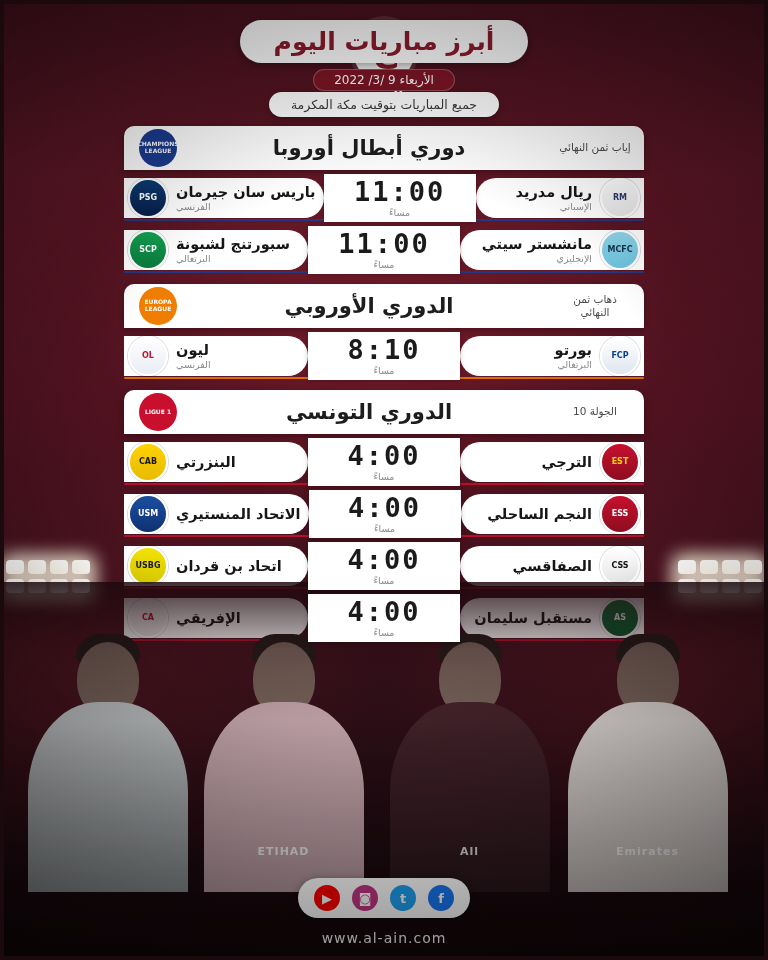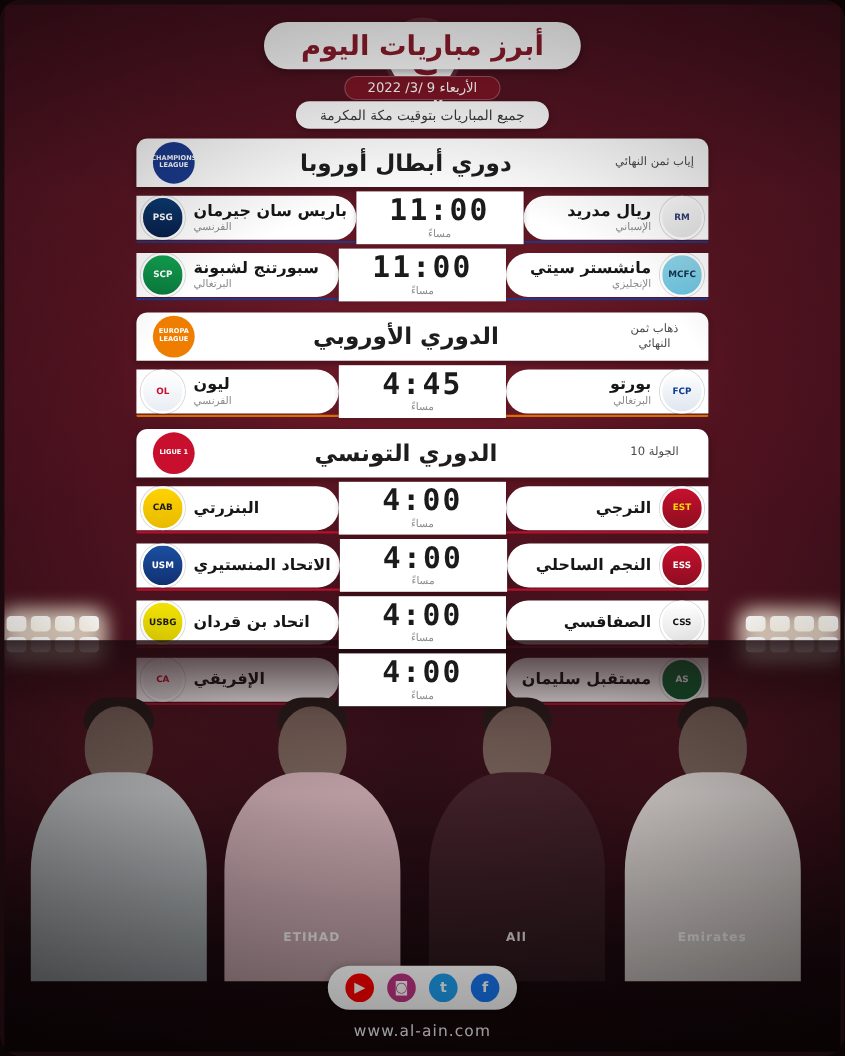--- a/index.html
+++ b/index.html
@@ -11,21 +11,20 @@
   }
   .poster {
     position:relative;
     width:768px; height:960px;
     background:
       radial-gradient(ellipse 520px 380px at 50% 34%, rgba(140,32,46,0.55) 0%, rgba(80,16,26,0.25) 55%, rgba(40,8,14,0) 80%),
       radial-gradient(ellipse 400px 300px at 12% 70%, rgba(120,28,40,0.35) 0%, rgba(60,12,20,0) 70%),
       radial-gradient(ellipse 400px 300px at 88% 70%, rgba(120,28,40,0.35) 0%, rgba(60,12,20,0) 70%),
       linear-gradient(180deg, #4a1220 0%, #5d1726 18%, #4e1220 45%, #35101a 70%, #1d0a10 88%, #120608 100%);
     overflow:hidden;
-    border-radius:19px;
   }
   
   .vignette {
     position:absolute; inset:0;
     background: radial-gradient(ellipse 700px 620px at 50% 45%, rgba(0,0,0,0) 40%, rgba(0,0,0,0.55) 100%);
     pointer-events:none;
   }
   .frame-border {
     position:absolute; inset:0;
     border:4px solid #1a0a0e;
@@ -355,21 +354,21 @@
         <div class="matches">
           <div class="match" style="--accent: #ef7d00;">
             <div class="side right">
               <div class="crest" style="background:linear-gradient(180deg,#ffffff,#dfe6ef);color:#0a3d8f;">FCP</div>
               <div class="teaminfo">
                 <div class="tname">بورتو</div>
                 <div class="tsub">البرتغالي</div>
               </div>
             </div>
             <div class="time-box">
-              <div class="time-val">4:45</div>
+              <div class="time-val">8:10</div>
               <div class="time-per">مساءً</div>
             </div>
             <div class="side left">
               <div class="teaminfo">
                 <div class="tname">ليون</div>
                 <div class="tsub">الفرنسي</div>
               </div>
               <div class="crest" style="background:linear-gradient(180deg,#ffffff,#e9edf4);color:#c8102e;">OL</div>
             </div>
           </div>

